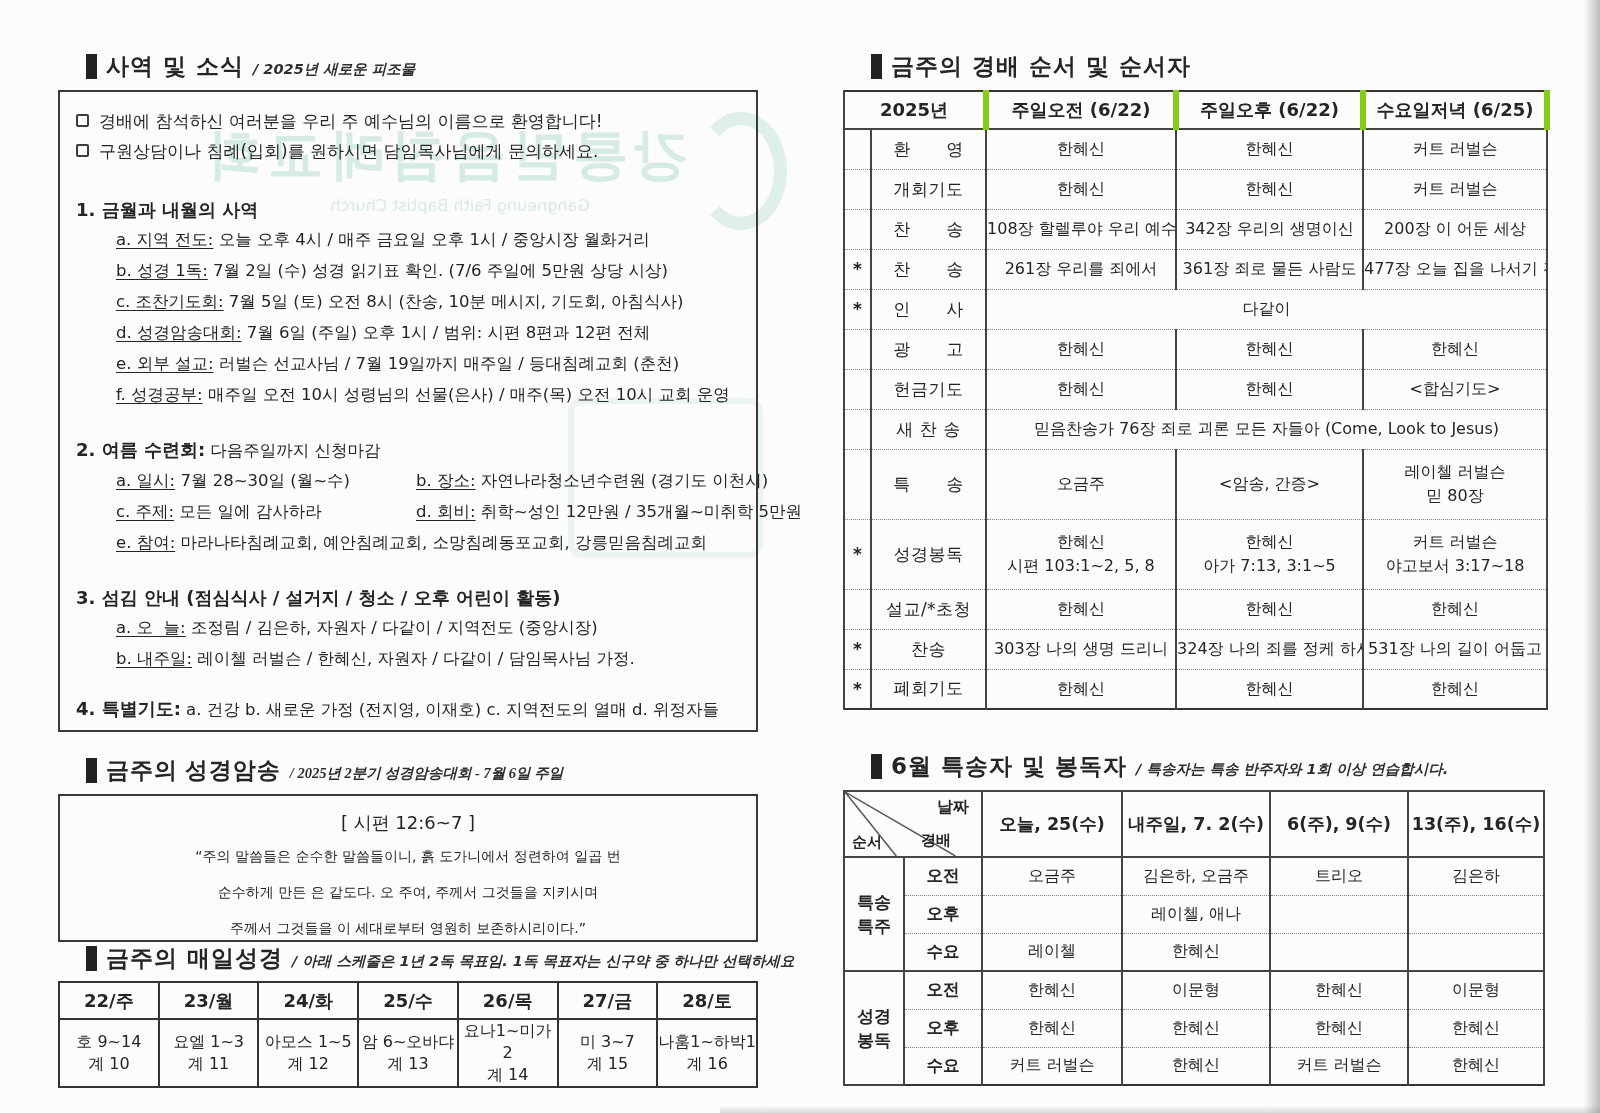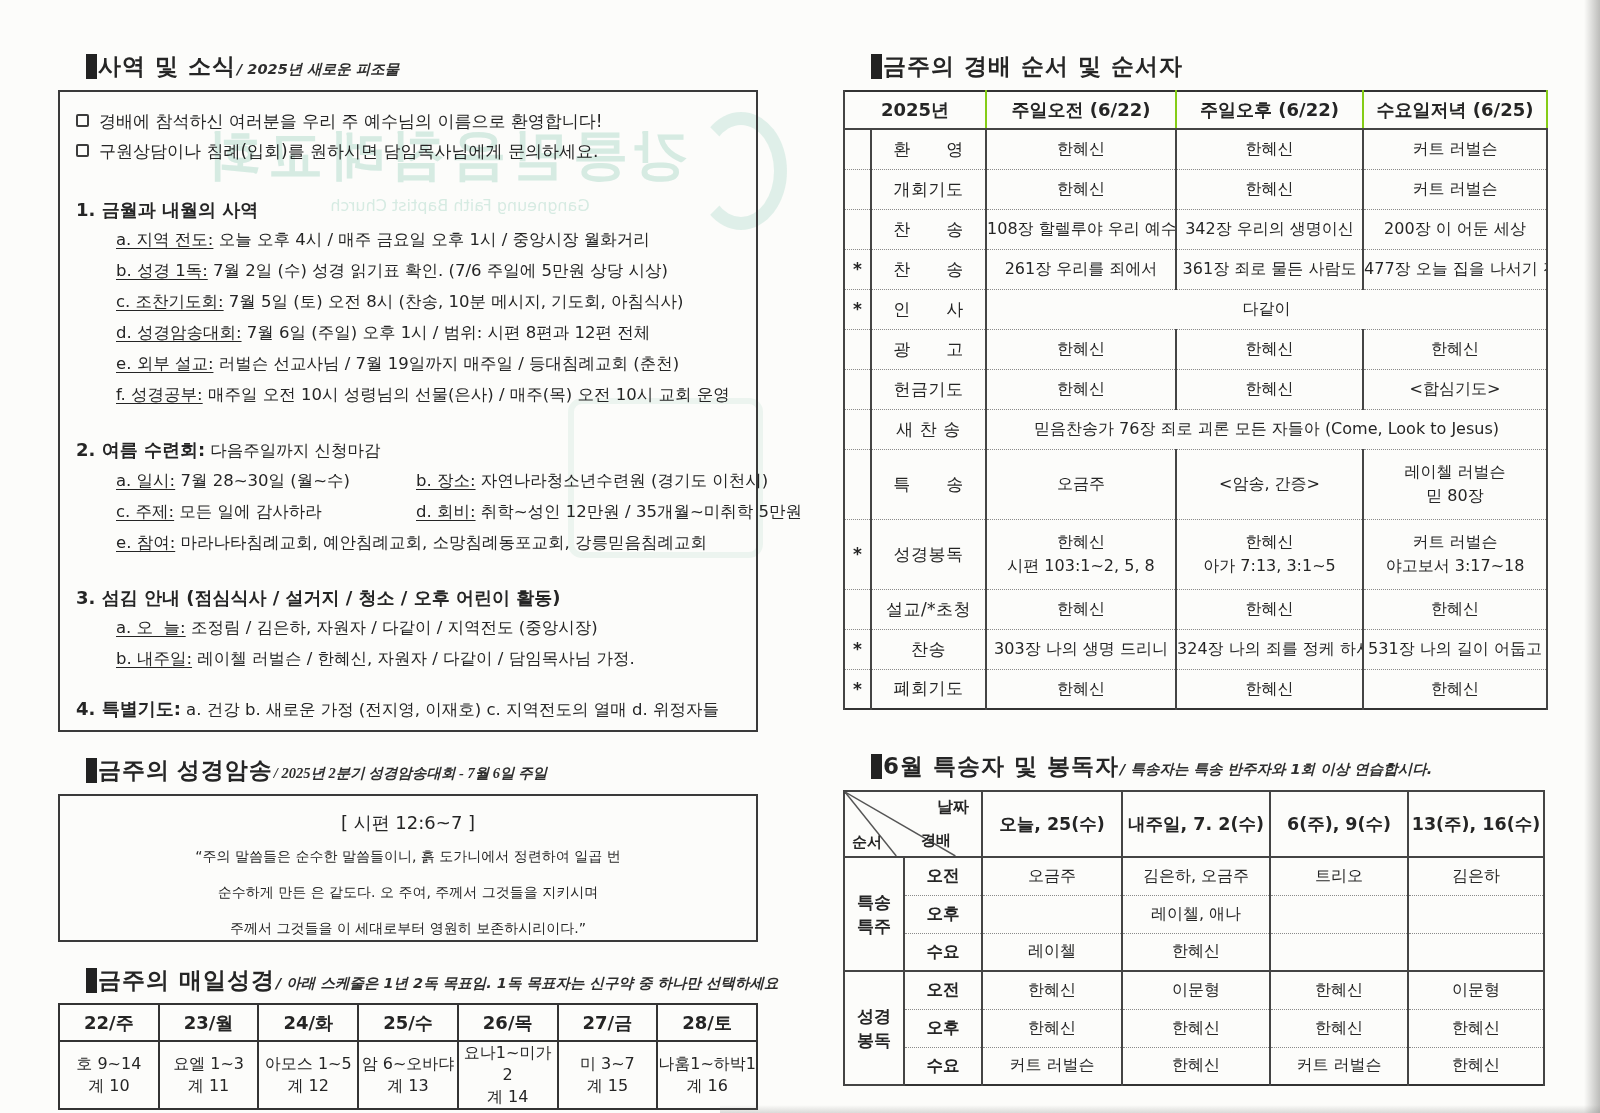--- a/index.html
+++ b/index.html
@@ -24,21 +24,21 @@
     border:13px solid rgba(125,195,172,.22); border-radius:50%;
     border-left-color:transparent; }
   .wm-box { position:absolute; left:568px; top:398px; width:195px; height:160px;
     border:6px solid rgba(140,200,180,.14); border-radius:14px; }
 
   .page { position:absolute; top:50px; }
   .page-left  { left:58px;  width:700px; }
   .page-right { left:843px; width:703px; }
 
   
-  .sec-title { display:flex; align-items:center; gap:1px; height:32px; white-space:nowrap;padding-left:28px; }
+  .sec-title { display:flex; align-items:center; gap:9px; height:32px; white-space:nowrap;padding-left:28px; }
   .bar { width:11px; height:25px; background:#222; flex:0 0 auto; }
   .t1 { font-size:23px; font-weight:bold; letter-spacing:1px; }
   .sub { font-size:14.5px; font-style:italic; font-weight:bold; color:#2e2e2e; padding-top:6px; }
 
   
   .news-box { margin-top:8px; height:642px; border:2px solid #3a3a3a; background:transparent;
     padding:14px 14px 0 16px; }
   .welcome-line { display:flex; align-items:flex-start; gap:10px; line-height:30px; font-size:17px; font-weight:500; }
   .chk { flex:0 0 auto; width:13px; height:13px; border:2px solid #3c3c3c; border-radius:2px; margin-top:8px; }
   .nsec { margin-top:26px; }
@@ -51,29 +51,29 @@
   .s4-line { margin-top:21px; font-size:16.5px; line-height:28px; white-space:nowrap; }
   .s4-line .h4 { font-size:18px; font-weight:bold; }
 
   
   .mt-mem { margin-top:22px;font-family:Liberation Serif, serif; }
   .verse-box { margin-top:8px; height:148px; border:2px solid #3a3a3a; text-align:center; padding-top:12px; }
   .verse-ref { font-size:18px; line-height:30px; }
   .verse-line { font-size:14px; line-height:36px; }
 
   
-  .mt-daily { margin-top:22px; }
+  .mt-daily { }
   table { border-collapse:collapse; table-layout:fixed; }
   .daily { width:700px; margin-top:7px; border:2px solid #333; }
   .daily th { border:2px solid #333; font-size:18px; font-weight:bold; height:37px; }
   .daily td { border:2px solid #333; font-size:16px; height:50px; text-align:center; line-height:22px; }
 
   
   .worship { width:703px; margin-top:8px; border:2px solid #333; }
-  .worship th { border-left:2px solid #444; border-right:2px solid #84cc16; border-bottom:2px solid #444;
+  .worship th { border-left:2px solid #444; border-right:6px solid #84cc16; border-bottom:2px solid #444;
     font-size:18px; font-weight:bold; height:38px; }
   .worship td { border-left:2px solid #444; border-right:2px solid #444;
     border-top:1px dotted #8a8a8a; border-bottom:1px dotted #8a8a8a;
     text-align:center; font-size:16px; white-space:nowrap; overflow:hidden; }
   .worship tr.single td { height:40px; }
   .worship tr.double td { height:70px; }
   .worship td.star { font-size:17px; font-weight:bold; }
   .worship td.rlabel { font-weight:normal; font-size:17px; white-space:pre; letter-spacing:.5px; }
   .worship td .l2 { line-height:24px; }
   .worship td .l1 { line-height:24px; }

